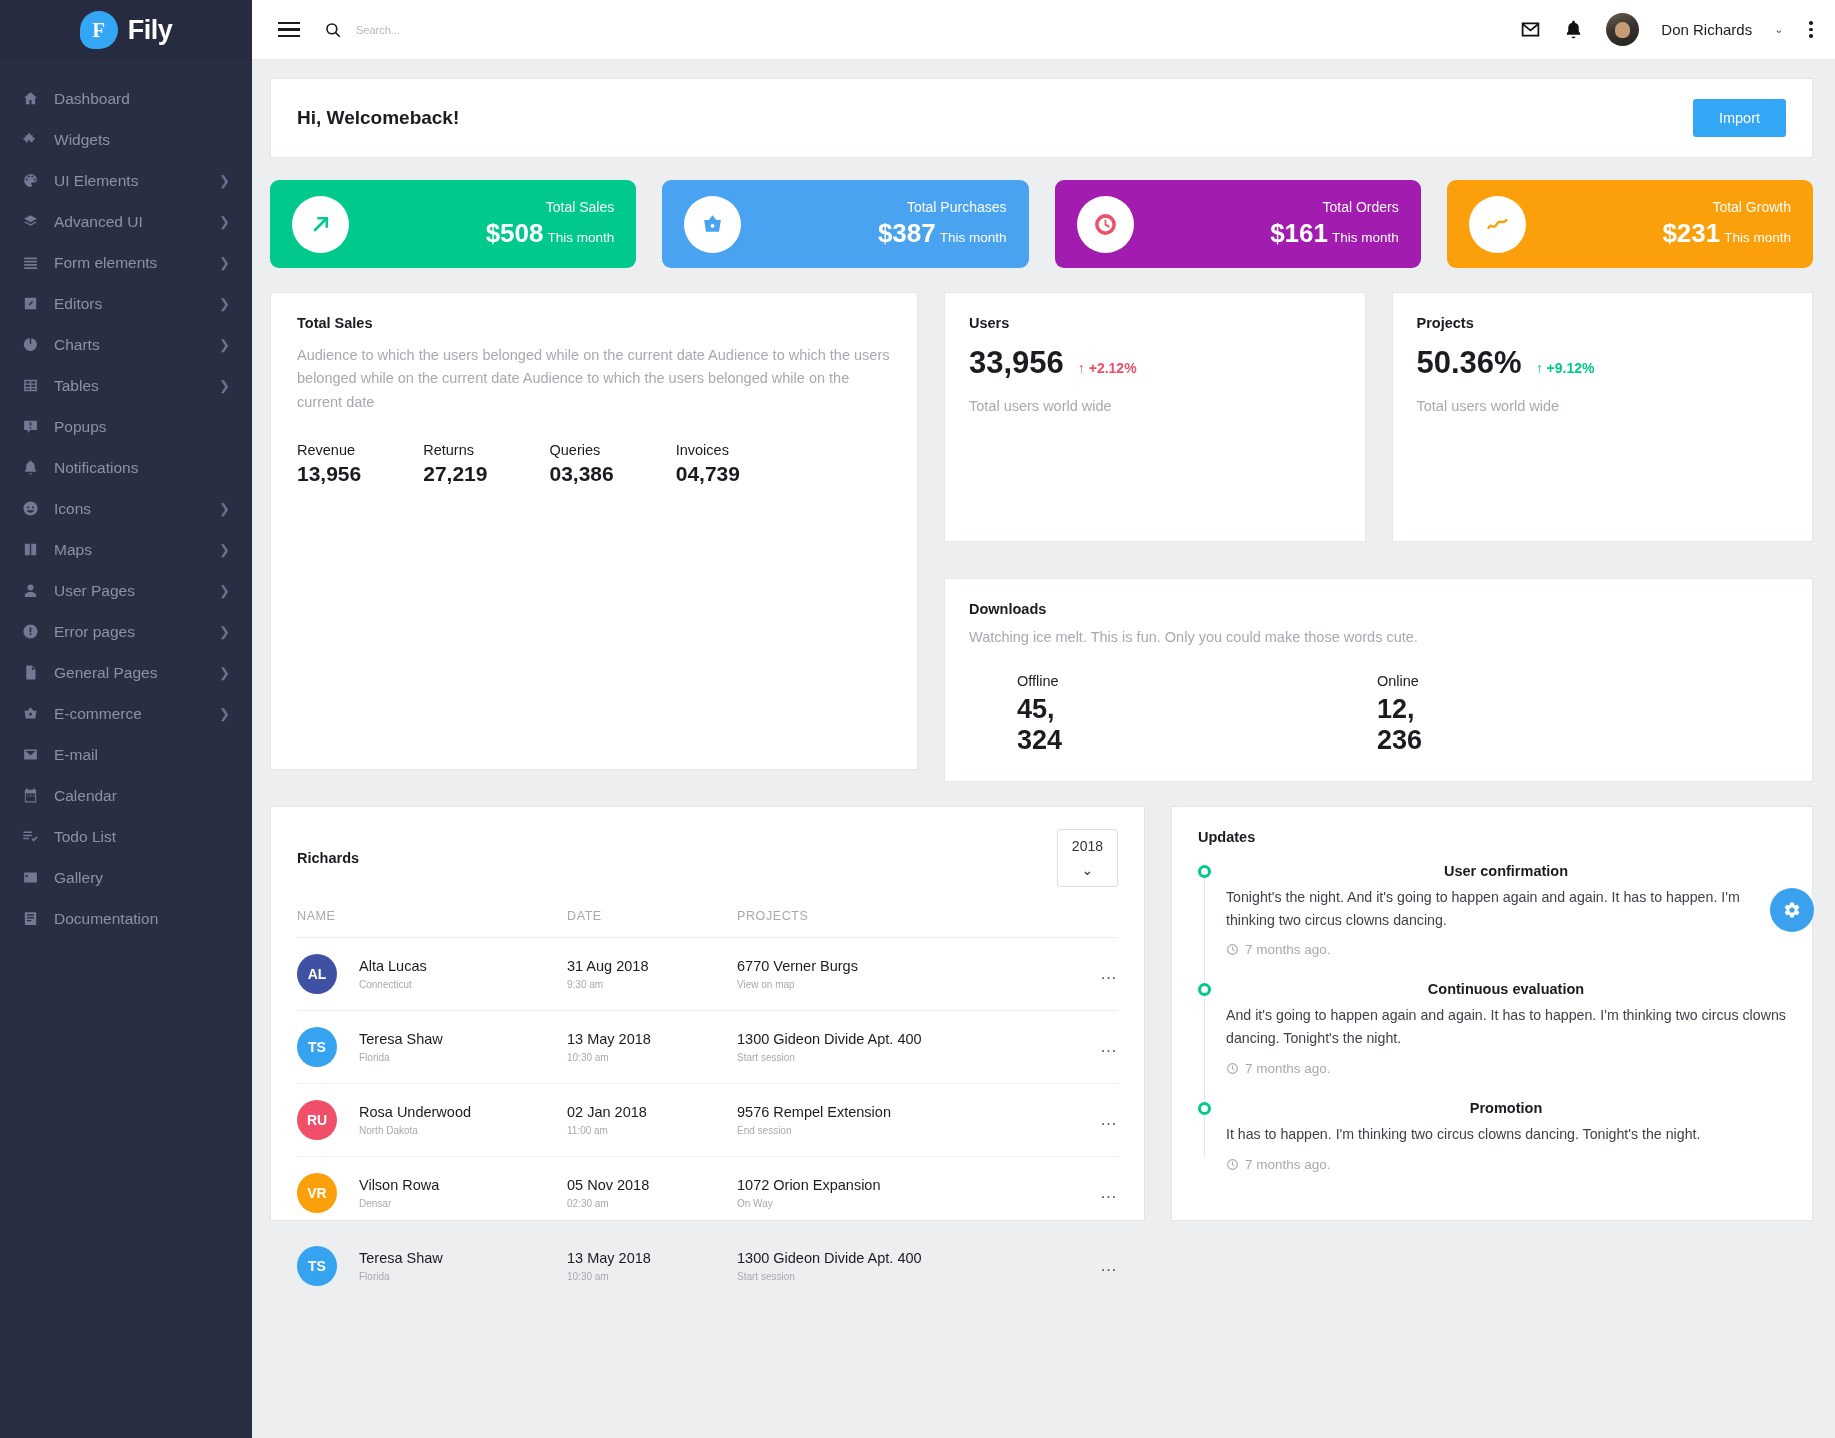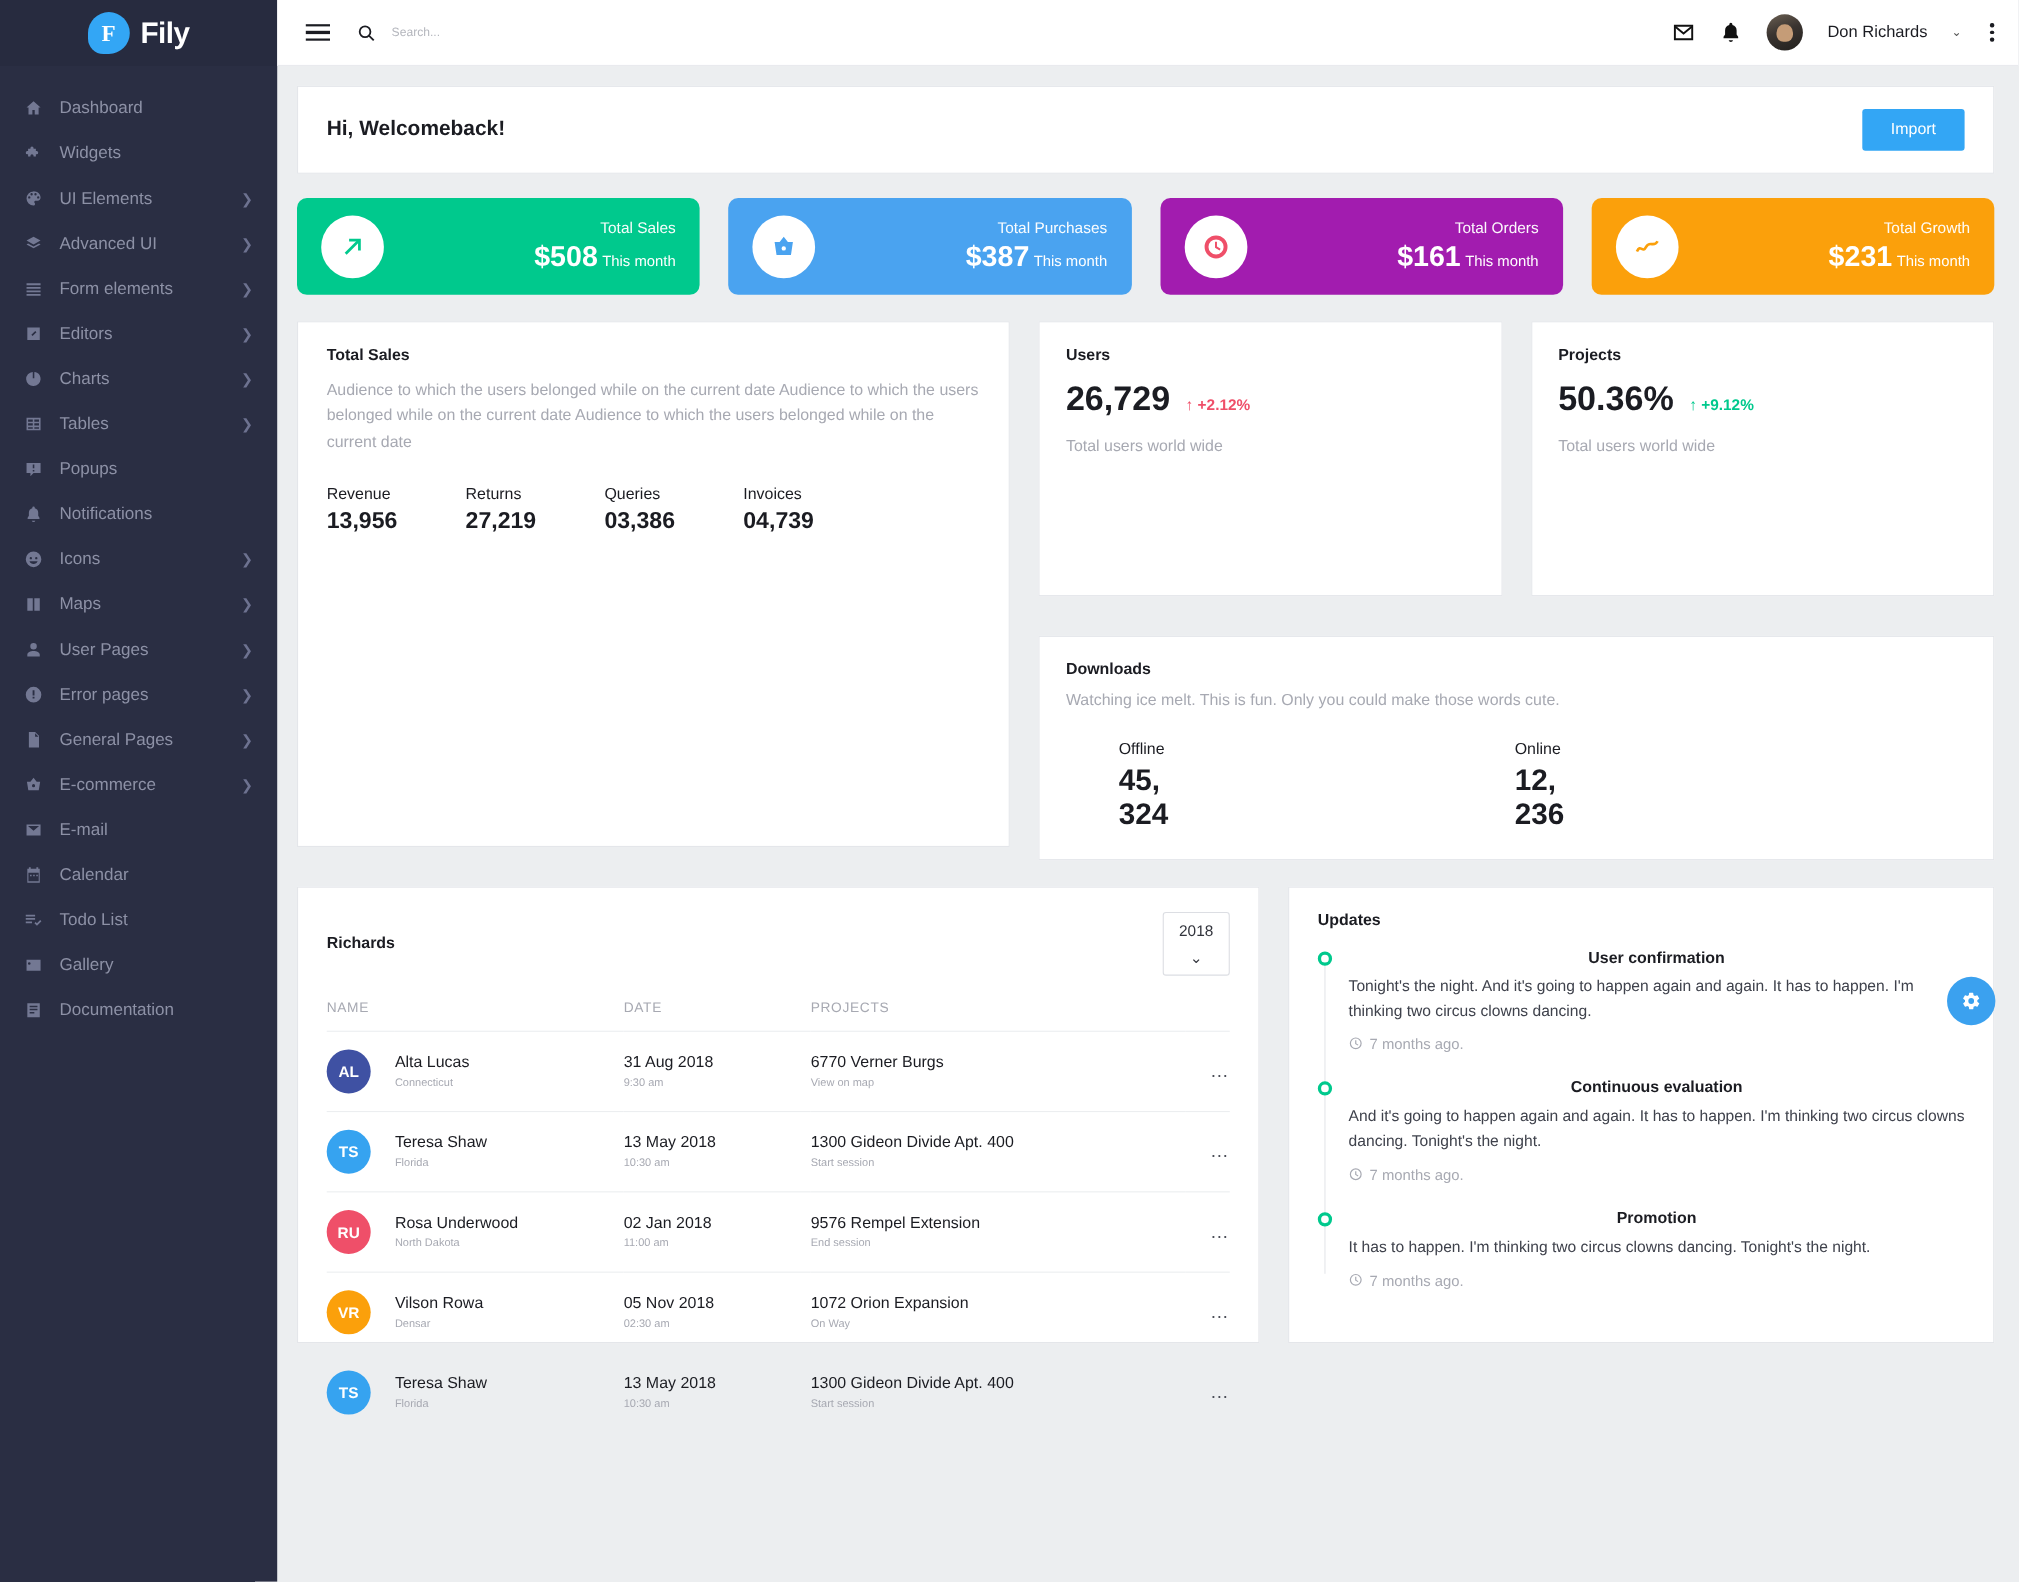--- a/index.html
+++ b/index.html
@@ -175,21 +175,21 @@
     width: 1px; background: #e4e6ea;
   }
   .tl-item { position: relative; margin-bottom: 24px; }
   .tl-dot {
     position: absolute; left: -28px; top: 2px;
     width: 13px; height: 13px; border-radius: 50%;
     border: 3.4px solid #00c98d; background: #fff;
   }
   .tl-title { font-size: 14.5px; font-weight: bold; color: #1b1c22; text-align: center; }
   .tl-text { font-size: 14.2px; color: #3f424c; line-height: 1.6; margin-top: 7px; }
-  .tl-time { font-size: 13.5px; color: #a7a9b2; margin-top: 11px; display: flex; gap: 6px; }
+  .tl-time { font-size: 13.5px; color: #a7a9b2; margin-top: 11px; display: flex; align-items: center; gap: 6px; }
   .tl-time svg { width: 13px; height: 13px; fill: currentColor; }
 
   .fab {
     position: absolute; right: 21px; top: 888px;
     width: 44px; height: 44px; border-radius: 50%;
     background: #3ba1ef; display: flex; align-items: center; justify-content: center;
     cursor: pointer; z-index: 20;
   }
   .fab svg { width: 18px; height: 18px; fill: #fff; }
 </style>
@@ -504,21 +504,21 @@
                 <div class="kpi-v">04,739</div>
               </div>
             </div>
         </div>
 
         <div class="mid-right">
           <div class="mid-right-top">
             <div class="card stat-card">
               <div class="panel-title">Users</div>
               <div class="stat-row">
-                <span class="stat-big">26,729</span>
+                <span class="stat-big">33,956</span>
                 <span class="stat-delta" id="users-delta" style="color: rgb(239, 79, 105);">↑  +2.12%</span>
               </div>
               <div class="stat-sub">Total users world wide</div>
             </div>
             <div class="card stat-card">
               <div class="panel-title">Projects</div>
               <div class="stat-row">
                 <span class="stat-big">50.36%</span>
                 <span class="stat-delta" id="projects-delta" style="color: rgb(0, 201, 141);">↑  +9.12%</span>
               </div>

